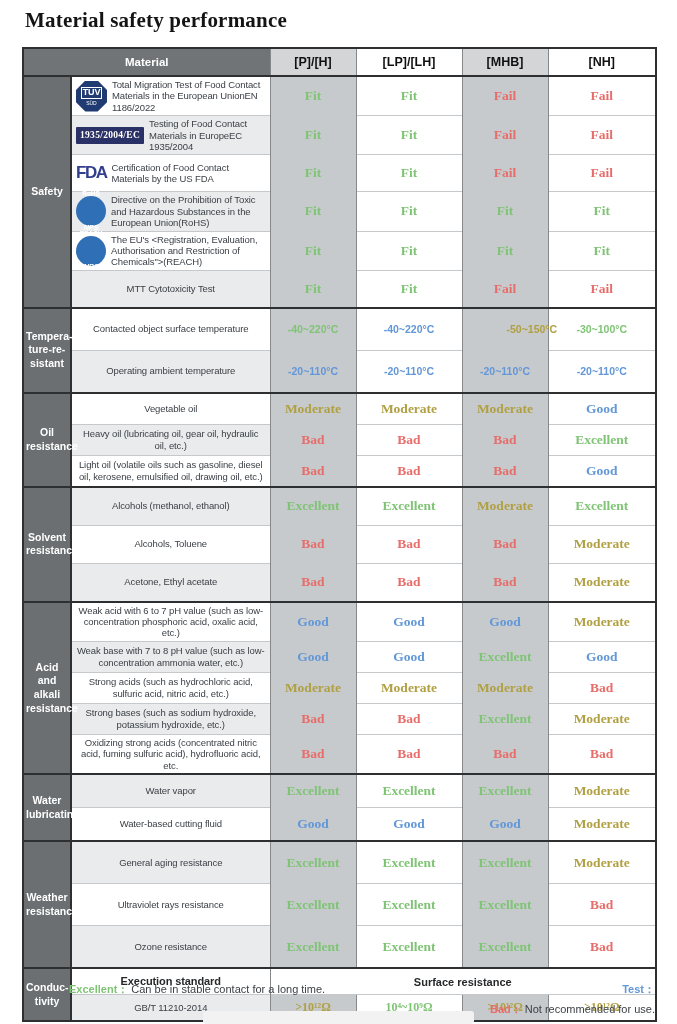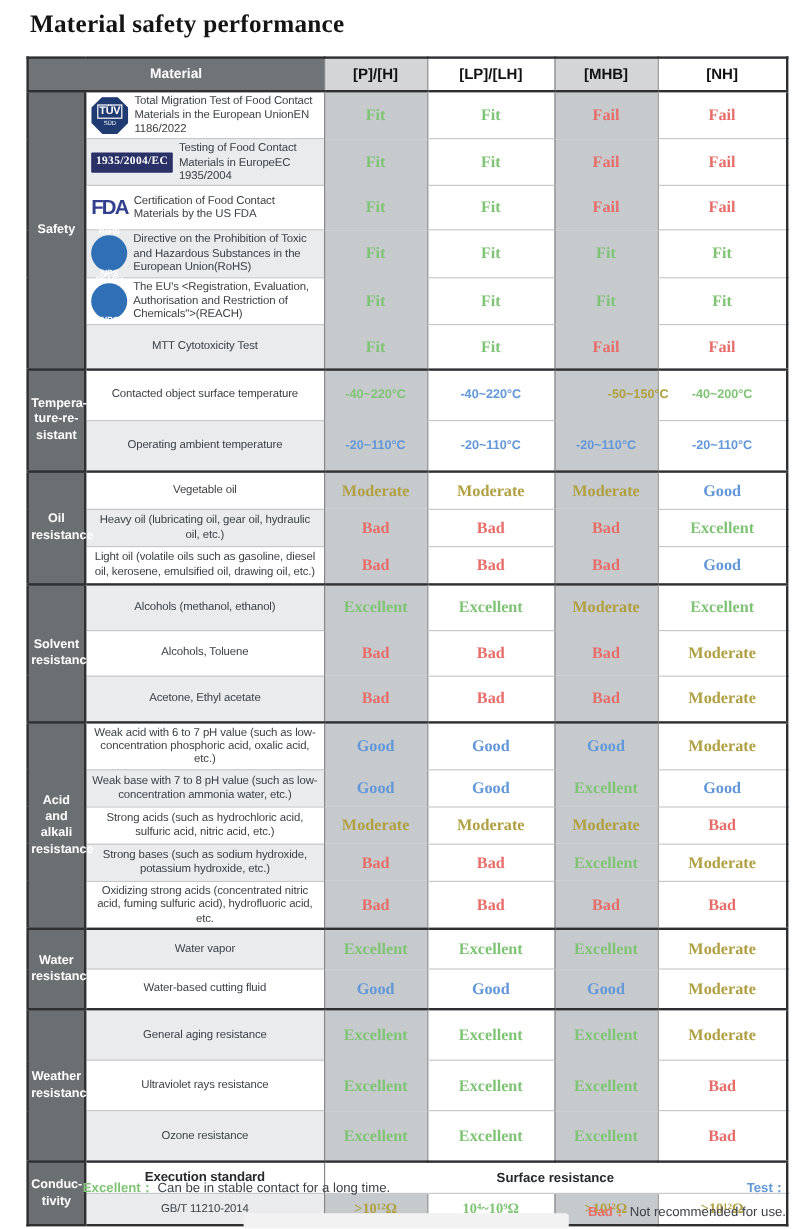--- a/index.html
+++ b/index.html
@@ -162,21 +162,21 @@
           <td class="val" style="color: rgb(231, 109, 106);">Fail</td>
         </tr>
         <tr class="sec1">
           <th class="group" rowspan="2">Tempera-
 ture-re-
 sistant</th>
           <td class="desc sec-top">Contacted object surface temperature</td>
           <td class="val g sec-top t" style="color: rgb(127, 196, 117);">-40~220°C</td>
           <td class="val sec-top t" style="color: rgb(98, 151, 216);">-40~220°C</td>
           <td class="val g sec-top t" style="color: rgb(176, 160, 66); padding-left: 44px;">-50~150°C</td>
-          <td class="val sec-top t" style="color: rgb(127, 196, 117);">-40~200°C</td>
+          <td class="val sec-top t" style="color: rgb(127, 196, 117);">-30~100°C</td>
         </tr>
         <tr class="sec1">
           <td class="desc alt">Operating ambient temperature</td>
           <td class="val g t" style="color: rgb(98, 151, 216);">-20~110°C</td>
           <td class="val t" style="color: rgb(98, 151, 216);">-20~110°C</td>
           <td class="val g t" style="color: rgb(98, 151, 216);">-20~110°C</td>
           <td class="val t" style="color: rgb(98, 151, 216);">-20~110°C</td>
         </tr>
         <tr class="sec2">
           <th class="group" rowspan="3">Oil resistance</th>
@@ -252,21 +252,21 @@
           <td class="val" style="color: rgb(176, 160, 66);">Moderate</td>
         </tr>
         <tr class="sec4">
           <td class="desc">Oxidizing strong acids (concentrated nitric acid, fuming sulfuric acid), hydrofluoric acid, etc.</td>
           <td class="val g" style="color: rgb(231, 109, 106);">Bad</td>
           <td class="val" style="color: rgb(231, 109, 106);">Bad</td>
           <td class="val g" style="color: rgb(231, 109, 106);">Bad</td>
           <td class="val" style="color: rgb(231, 109, 106);">Bad</td>
         </tr>
         <tr class="sec5">
-          <th class="group" rowspan="2">Water resistance</th>
+          <th class="group" rowspan="2">Water lubricating</th>
           <td class="desc sec-top alt">Water vapor</td>
           <td class="val g sec-top" style="color: rgb(127, 196, 117);">Excellent</td>
           <td class="val sec-top" style="color: rgb(127, 196, 117);">Excellent</td>
           <td class="val g sec-top" style="color: rgb(127, 196, 117);">Excellent</td>
           <td class="val sec-top" style="color: rgb(176, 160, 66);">Moderate</td>
         </tr>
         <tr class="sec5">
           <td class="desc">Water-based cutting fluid</td>
           <td class="val g" style="color: rgb(98, 151, 216);">Good</td>
           <td class="val" style="color: rgb(98, 151, 216);">Good</td>

